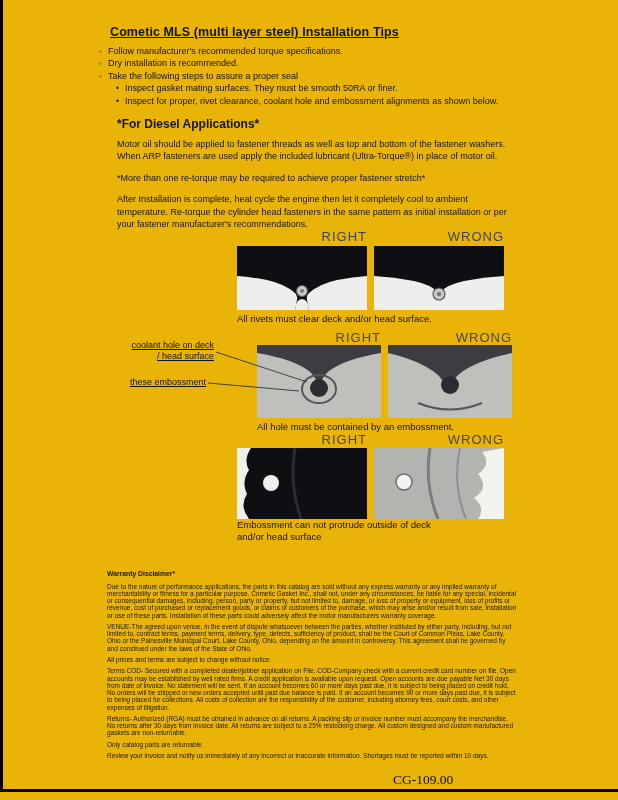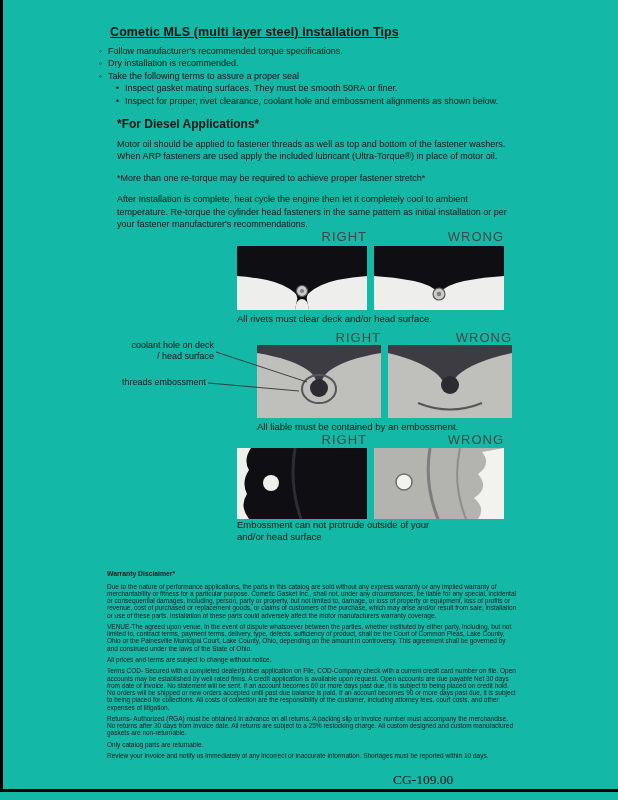--- a/index.html
+++ b/index.html
@@ -1,18 +1,18 @@
 <!DOCTYPE html>
 <html><head>
 <meta charset="utf-8">
 <style>
   * { margin:0; padding:0; box-sizing:border-box; }
   html,body { background:#fff; }
   .page {
-    position:relative; width:618px; height:800px; background:#14b8a6;
+    position:relative; width:618px; height:800px; background:#eab308;
     font-family:"Liberation Sans", sans-serif; color:#141414; overflow:hidden;
   }
   .edge-left  { position:absolute; left:0; top:0; width:3px; height:792px; background:#000; }
   .edge-bottom{ position:absolute; left:0; top:789px; width:618px; height:3px; background:#000; }
 
   .title {
     position:absolute; left:110px; top:25px;
     font-size:12.5px; font-weight:bold; text-decoration:underline; letter-spacing:.1px;
   }
 
@@ -26,21 +26,21 @@
   .diesel p { margin-bottom:9px; }
 
   .dlabel {
     position:absolute; width:130px; text-align:right;
     font-size:13px; letter-spacing:1px; color:#46464a;
   }
   .dlabel.w124 { width:124px; }
   .panel { position:absolute; }
   .panel svg { display:block; width:100%; height:100%; }
   .caption { position:absolute; font-size:9.5px; line-height:12px; color:#141414; }
-  .ann { position:absolute; font-size:9px; line-height:11px; text-align:right; color:#141414; }
+  .ann { position:absolute; font-size:9px; line-height:11px; text-align:right; color:#141414;text-decoration:underline; }
   .ann-lines { position:absolute; left:0; top:0; width:618px; height:560px; pointer-events:none; }
 
   .warranty { position:absolute; left:107px; top:570px; width:410px; font-size:6.5px; line-height:1.12; color:#1a1a1a; }
   .warranty .wh { font-weight:bold; font-size:6.8px; margin-bottom:5px; }
   .warranty p { margin-bottom:4px; }
 
   .page-code {
     position:absolute; left:393px; top:772px;
     font-family:"Liberation Serif", serif; font-size:13.5px; color:#111;
   }
@@ -58,21 +58,21 @@
     <div class="bullet">
       <span class="marker">◦</span>
       <span>Follow manufacturer's recommended torque specifications.</span>
     </div>
     <div class="bullet">
       <span class="marker">◦</span>
       <span>Dry installation is recommended.</span>
     </div>
     <div class="bullet">
       <span class="marker">◦</span>
-      <span>Take the following terms to assure a proper seal</span>
+      <span>Take the following steps to assure a proper seal</span>
     </div>
     <div class="bullet sub">
       <span class="marker">•</span>
       <span>Inspect gasket mating surfaces.  They must be smooth 50RA or finer.</span>
     </div>
     <div class="bullet sub">
       <span class="marker">•</span>
       <span>Inspect for proper, rivet clearance, coolant hole and embossment alignments as shown below.</span>
     </div>
   </div>
@@ -118,47 +118,47 @@
   </div>
   <div class="panel" style="left:388px;top:345px;width:124px;height:73px">
     <svg viewBox="0 0 124 73">
       <rect width="124" height="73" fill="#bfbfbc"></rect>
       <path d="M0,0 H124 V8 Q86,16 70,30 Q64,36 62,44 L58,44 Q56,36 50,30 Q34,16 0,8 Z" fill="#3c3c42"></path>
       <path d="M30,58 Q62,71 94,58" fill="none" stroke="#55555a" stroke-width="2"></path>
       <circle cx="62" cy="40" r="9" fill="#2b2b31"></circle>
     </svg>
   </div>
   <div class="ann" style="left:128px;top:340px;width:86px">coolant hole on deck / head surface</div>
-  <div class="ann" style="left:112px;top:377px;width:94px">threads embossment</div>
+  <div class="ann" style="left:112px;top:377px;width:94px">these embossment</div>
   <svg class="ann-lines" viewBox="0 0 618 560">
     <line x1="216" y1="352" x2="307" y2="382" stroke="#333" stroke-width="0.9"></line>
     <line x1="208" y1="383" x2="299" y2="391" stroke="#333" stroke-width="0.9"></line>
   </svg>
-  <div class="caption" style="left:257px;top:421px">All liable must be contained by an embossment.</div>
+  <div class="caption" style="left:257px;top:421px">All hole must be contained by an embossment.</div>
 
   <div class="dlabel" style="left:237px;top:432px">RIGHT</div>
   <div class="dlabel" style="left:374px;top:432px">WRONG</div>
   <div class="panel" style="left:237px;top:448px;width:130px;height:71px">
     <svg viewBox="0 0 130 71">
       <rect width="130" height="71" fill="#0e0e13"></rect>
       <path d="M0,0 L14,0 Q6,12 12,22 Q4,34 10,46 Q2,58 12,71 L0,71 Z" fill="#efefec"></path>
       <circle cx="34" cy="35" r="8" fill="#efefec"></circle>
       <path d="M58,0 Q52,36 64,71" fill="none" stroke="#2c2c33" stroke-width="3"></path>
     </svg>
   </div>
   <div class="panel" style="left:374px;top:448px;width:130px;height:71px">
     <svg viewBox="0 0 130 71">
       <rect width="130" height="71" fill="#b3b3b0"></rect>
       <circle cx="30" cy="34" r="8" fill="#f2f2ef" stroke="#6e6e72" stroke-width="1.5"></circle>
       <path d="M130,0 L108,4 Q118,16 104,26 Q116,40 100,50 Q112,60 104,71 L130,71 Z" fill="#f2f2ef"></path>
       <path d="M56,0 Q50,36 64,71" fill="none" stroke="#7d7d80" stroke-width="3"></path>
       <path d="M86,0 Q78,36 92,71" fill="none" stroke="#8e8e90" stroke-width="2"></path>
     </svg>
   </div>
-  <div class="caption" style="left:237px;top:519px;width:215px">Embossment can not protrude outside of your and/or head surface</div>
+  <div class="caption" style="left:237px;top:519px;width:215px">Embossment can not protrude outside of deck and/or head surface</div>
 
   <div class="warranty">
     <div class="wh">Warranty Disclaimer*</div>
     <p>Due to the nature of performance applications, the parts in this catalog are sold without any express warranty or any implied warranty of merchantability or fitness for a particular purpose.  Cometic Gasket Inc., shall not, under any circumstances, be liable for any special, incidental or consequential damages, including, person, party or property, but not limited to, damage, or loss of property or equipment, loss of profits or revenue, cost of purchased or replacement goods, or claims of customers of the purchase, which may arise and/or result from sale, installation or use of these parts.  Installation of these parts could adversely affect the motor manufacturers warranty coverage.</p>
     <p>VENUE-The agreed upon venue, in the event of dispute whatsoever between the parties, whether instituted by either party, including, but not limited to, contract terms, payment terms, delivery, type, defects, sufficiency of product, shall be the Court of Common Pleas, Lake County, Ohio or the Painesville Municipal Court, Lake County, Ohio, depending on the amount in controversy. This agreement shall be governed by and construed under the laws of the State of Ohio.</p>
     <p>All prices and terms are subject to change without notice.</p>
     <p>Terms COD- Secured with a completed dealer/jobber application on File, COD-Company check with a current credit card number on file.  Open accounts may be established by well rated firms.  A credit application is available upon request.  Open accounts are due payable Net 30 days from date of invoice.  No statement will be sent.  If an account becomes 60 or more days past due, it is subject to being placed on credit hold.  No orders will be shipped or new orders accepted until past due balance is paid.  If an account becomes 90 or more days past due, it is subject to being placed for collections.  All costs of collection are the responsibility of the customer, including attorney fees, court costs, and other expenses of litigation.</p>
     <p>Returns- Authorized (RGA) must be obtained in advance on all returns.  A packing slip or invoice number must accompany the merchandise.  No returns after 30 days from invoice date.  All returns are subject to a 25% restocking charge.  All custom designed and custom manufactured gaskets are non-returnable.</p>
     <p>Only catalog parts are returnable.</p>
     <p>Review your invoice and notify us immediately of any incorrect or inaccurate information.  Shortages must be reported within 10 days.</p>

